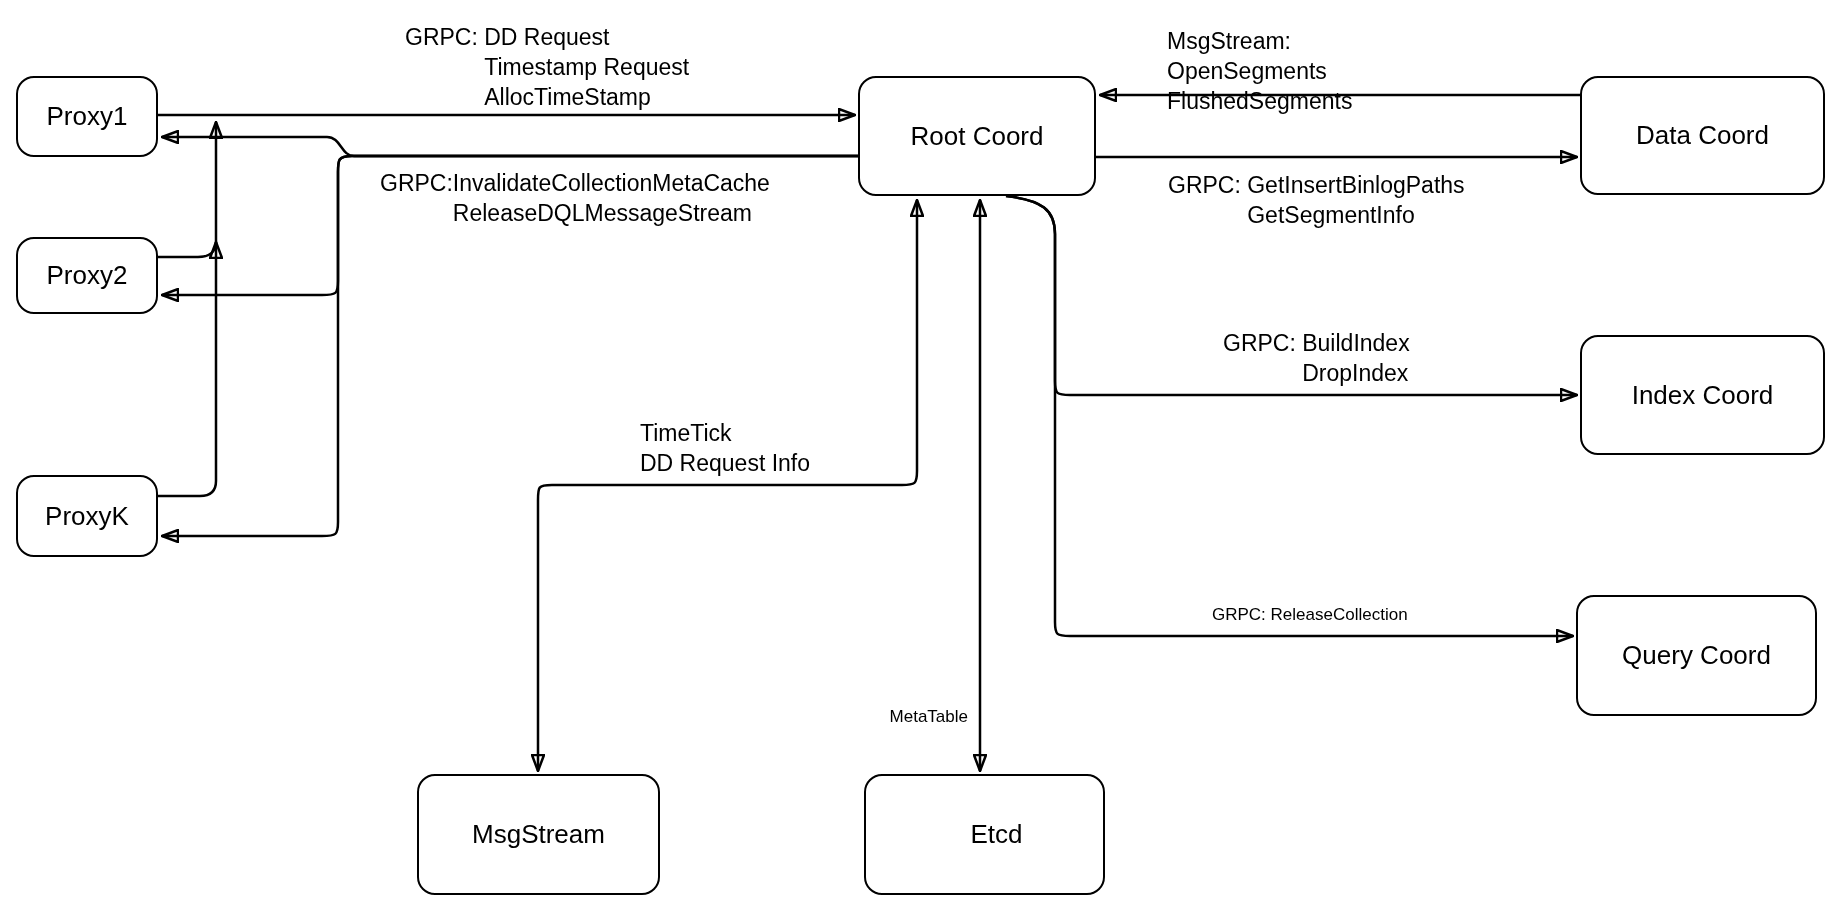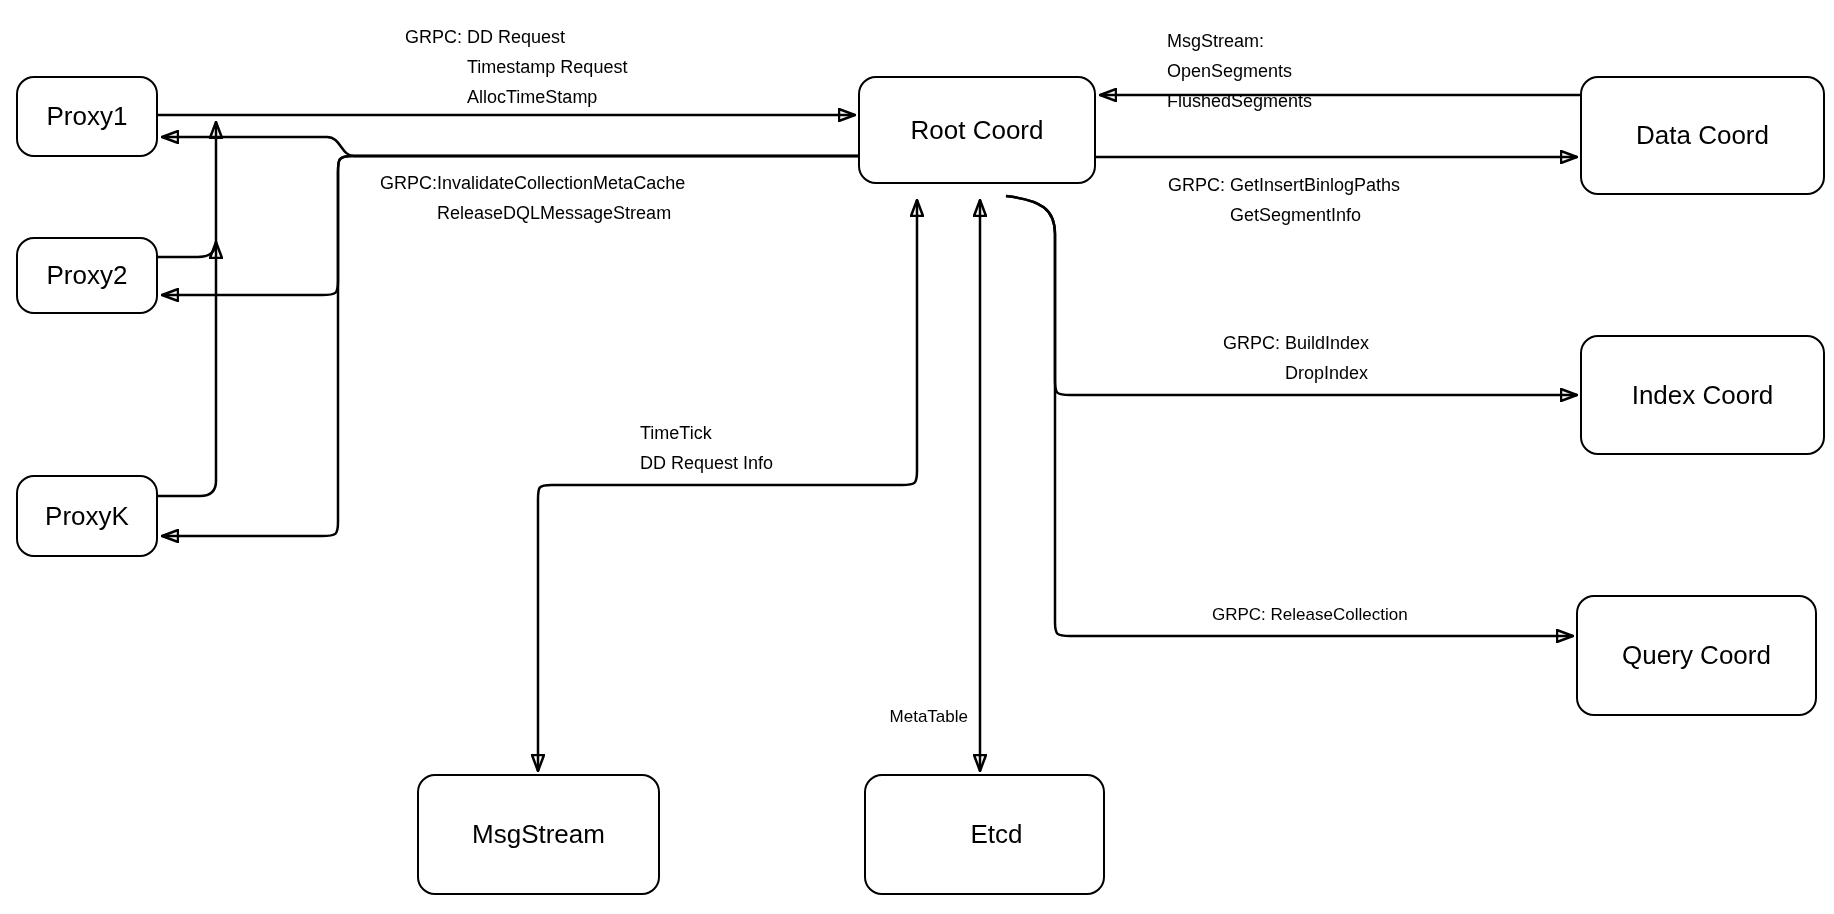--- a/index.html
+++ b/index.html
@@ -18,31 +18,31 @@
     border:2.5px solid #000;
     border-radius:18px;
     background:#fff;
     display:flex;align-items:center;justify-content:center;
     font-size:26px;
     box-sizing:border-box;
   }
   .elabel{
     position:absolute;
     display:flex;flex-direction:row;align-items:flex-start;
-    font-size:18px;line-height:30px;
+    font-size:23px;line-height:30px;
     white-space:pre;
   }
   .elabel .col{display:flex;flex-direction:column;}
   .single{position:absolute;font-size:17px;line-height:30px;white-space:pre;}
   .right-align{text-align:right;width:200px;display:block;}
   
   .n-proxy1{left:16px;top:76px;width:142px;height:81px;}
   .n-proxy2{left:16px;top:237px;width:142px;height:77px;}
   .n-proxyk{left:16px;top:475px;width:142px;height:82px;}
-  .n-root{left:858px;top:76px;width:238px;height:108px;}
+  .n-root{left:858px;top:76px;width:238px;height:120px;}
   .n-data{left:1580px;top:76px;width:245px;height:119px;}
   .n-index{left:1580px;top:335px;width:245px;height:120px;align-items:center;}
   .n-query{left:1576px;top:595px;width:241px;height:121px;align-items:center;}
   .n-msgstream{left:417px;top:774px;width:243px;height:121px;}
   .n-etcd{left:864px;top:774px;width:241px;height:121px;padding-left:24px;}
   
   .l-request{left:405px;top:22px;}
   .l-invalidate{left:380px;top:168px;}
   .l-segments{left:1167px;top:26px;flex-direction:column;}
   .l-binlog{left:1168px;top:170px;}

